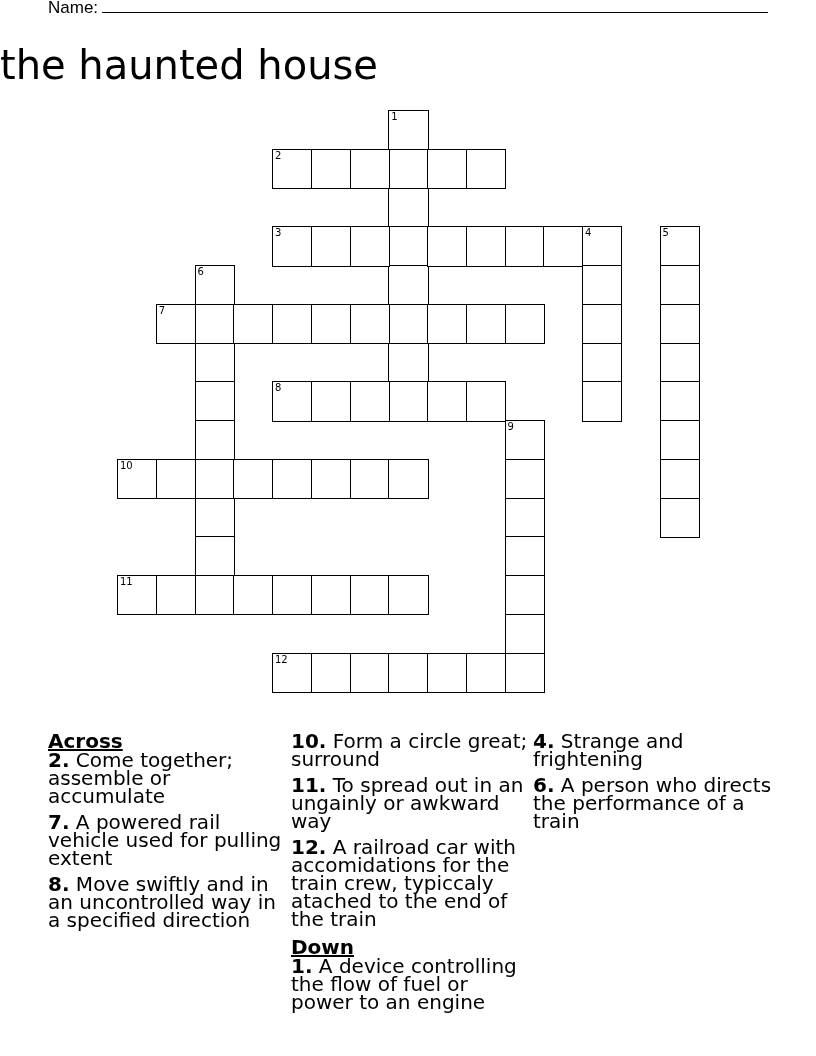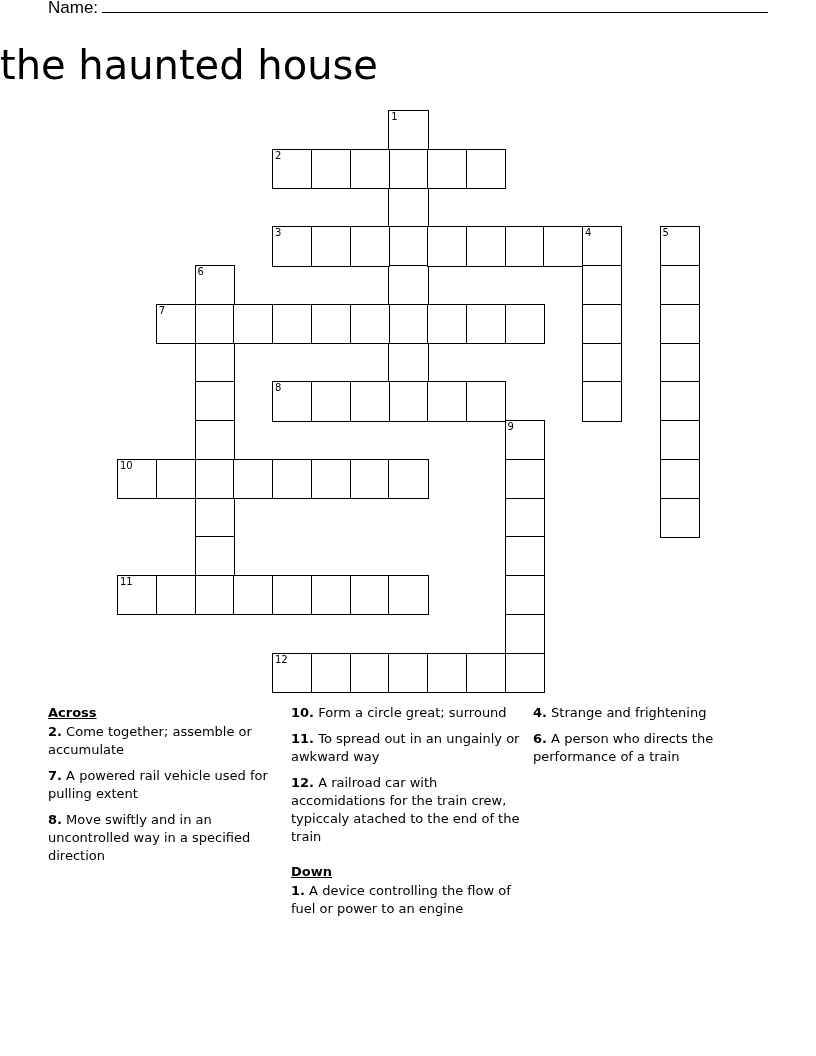--- a/index.html
+++ b/index.html
@@ -20,28 +20,28 @@
   }
   #grid { position: absolute; left: 0; top: 0; width: 816px; height: 700px; }
   .cell {
     position: absolute; box-sizing: border-box; width: 40.25px; height: 40.25px;
     border: 1.75px solid #000; background: #fff;
   }
   .cell .num {
     position: absolute; left: 2px; top: 0px;
     font-family: "DejaVu Sans", sans-serif; font-size: 10px; line-height: 11px; color: #000;
   }
-  .clues { position: absolute; top: 704px; font-family: "DejaVu Sans", sans-serif; font-size: 13px; line-height: 18px; }
+  .clues { position: absolute; top: 732px; font-family: "DejaVu Sans", sans-serif; font-size: 20px; line-height: 18px; }
   .col1 { left: 48px; width: 236px; }
   .col2 { left: 291px; width: 238px; }
   .col3 { left: 533px; width: 240px; }
   .clue-heading { font-weight: bold; text-decoration: underline; margin-bottom: 1px; }
   .clue { margin-bottom: 8px; }
   .clue .cn { font-weight: bold; }
-  .down-heading { margin-top: 17px; }
+  .down-heading { margin-top: 10px; }
 </style>
 </head>
 <body>
 
 <div class="name-line">
   <span>Name:</span><span class="rule"></span>
 </div>
 
 <div class="title">the haunted house</div>
 

